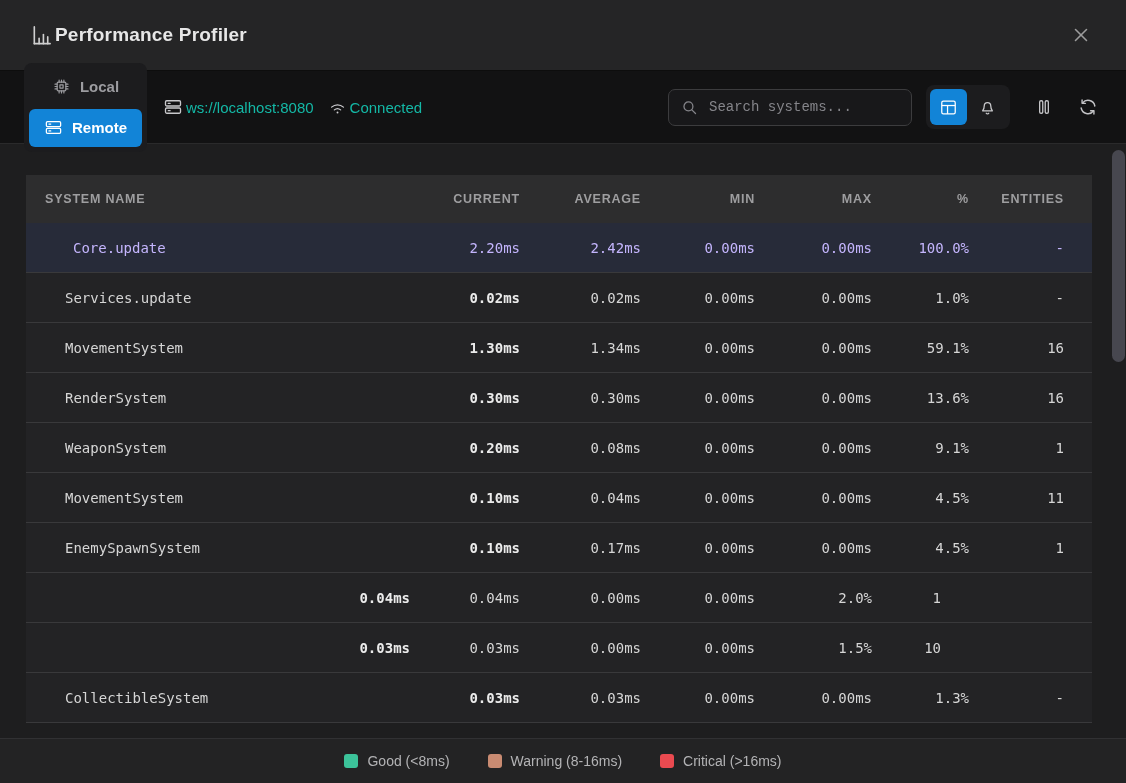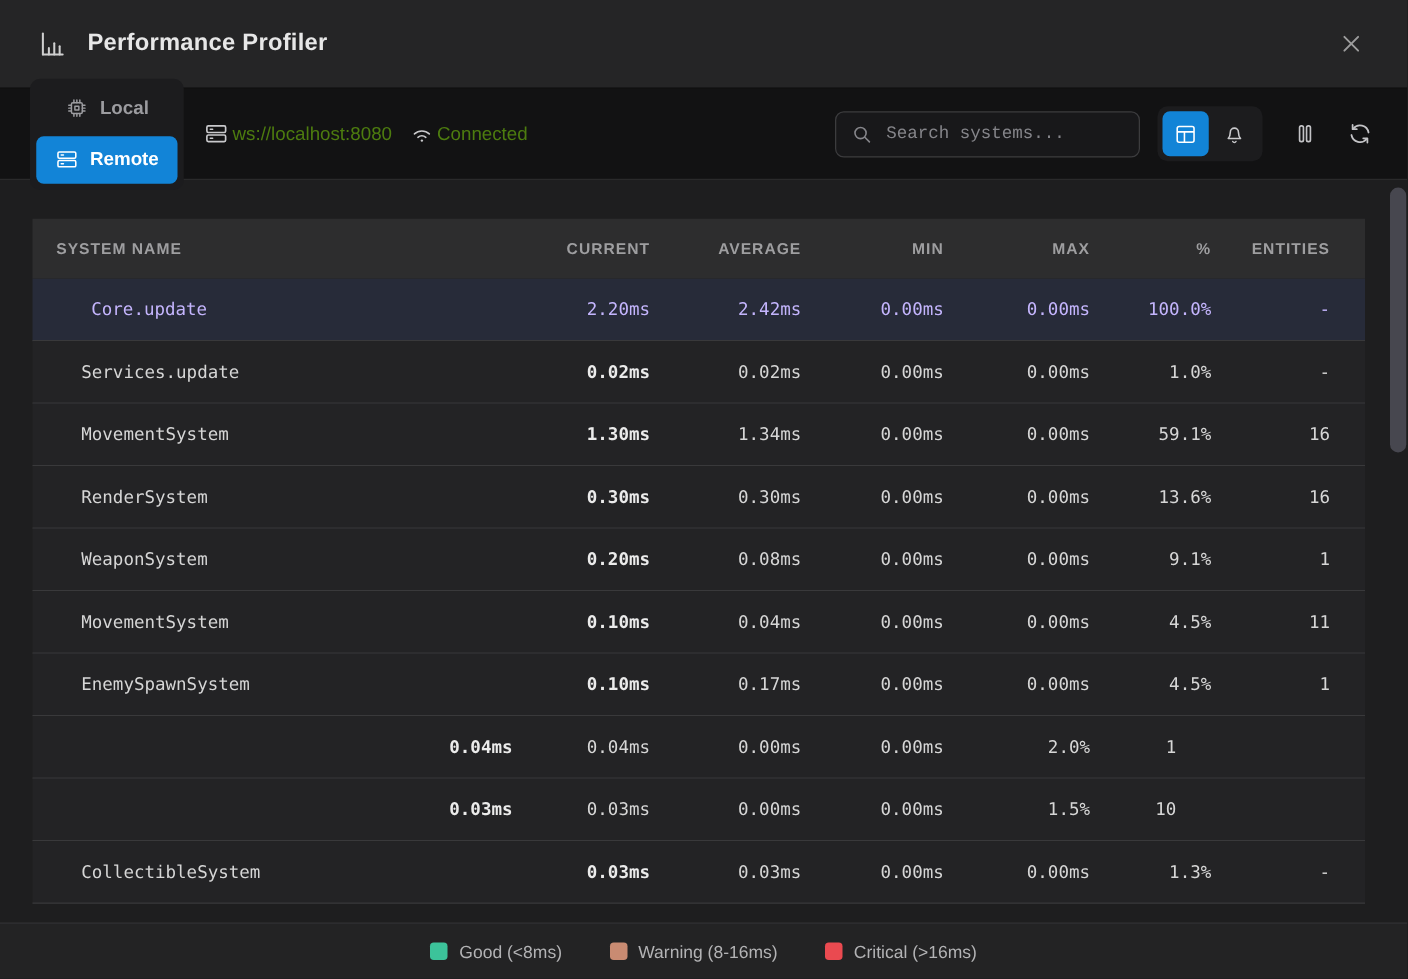--- a/index.html
+++ b/index.html
@@ -10,41 +10,41 @@
     -webkit-font-smoothing:antialiased;
   }
   svg { display:block; }
 
   
   .titlebar {
     height:71px; background:#252526; border-bottom:1px solid #0d0d0d;
     display:flex; align-items:center; padding:0 30px;
   }
   .titlebar-icon { color:#cfcfcf; }
-  .page-title { font-size:19px; font-weight:700; color:#e7e7e7; margin-left:17px; letter-spacing:.2px; }
+  .page-title { font-size:19px; font-weight:700; color:#e7e7e7; margin-left:2px; letter-spacing:.2px; }
   .close-btn {
     margin-left:auto; color:#9c9c9c; background:none; border:none; padding:4px; cursor:pointer;
     display:flex; align-items:center; justify-content:center;
   }
 
   
   .toolbar {
     height:73px; background:#121213; border-bottom:1px solid #2a2a2b;
     display:flex; align-items:center; padding:0 24px;
   }
   .segment {
     background:#1c1c1e; border-radius:8px; padding:5px; display:flex; gap:3px; align-items:center;flex-direction:column;
   }
   .seg-btn {
     display:flex; align-items:center; gap:9px; padding:0 15px; height:38px;
     border-radius:6px; border:none; background:transparent;
     color:#9c9ca0; font-family:"Liberation Sans",sans-serif; font-size:15px; font-weight:600; cursor:pointer;
   }
   .seg-btn.active { background:#1284d7; color:#ffffff; }
-  .conn { display:flex; align-items:center; color:#4d7c0f; font-size:15px; margin-left:16px; }
+  .conn { display:flex; align-items:center; color:#14b8a6; font-size:15px; margin-left:16px; }
   .conn .c-icon { color:#c9c9cc; margin-right:3px; }
   .conn + .conn { margin-left:14px; }
 
   .search-box {
     margin-left:auto; width:244px; height:37px; background:#18181a;
     border:1px solid #3c3c3e; border-radius:7px;
     display:flex; align-items:center; padding:0 12px; gap:9px; color:#85858a;
   }
   .search-box input {
     flex:1; background:transparent; border:none; outline:none;

